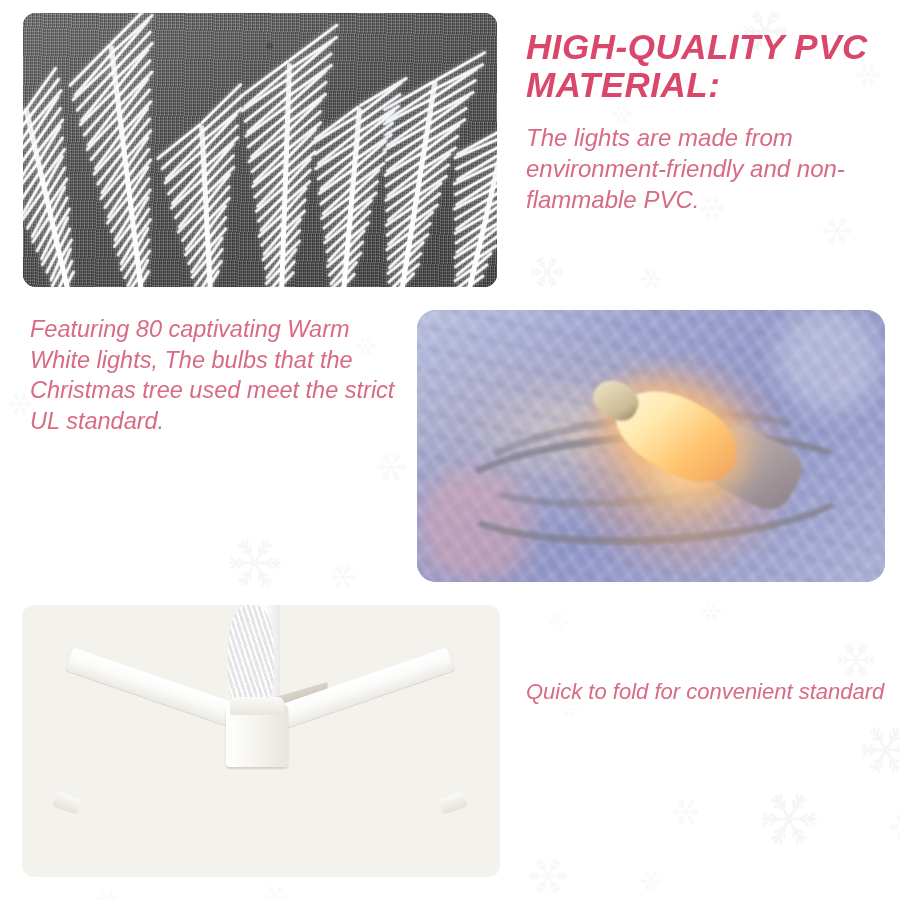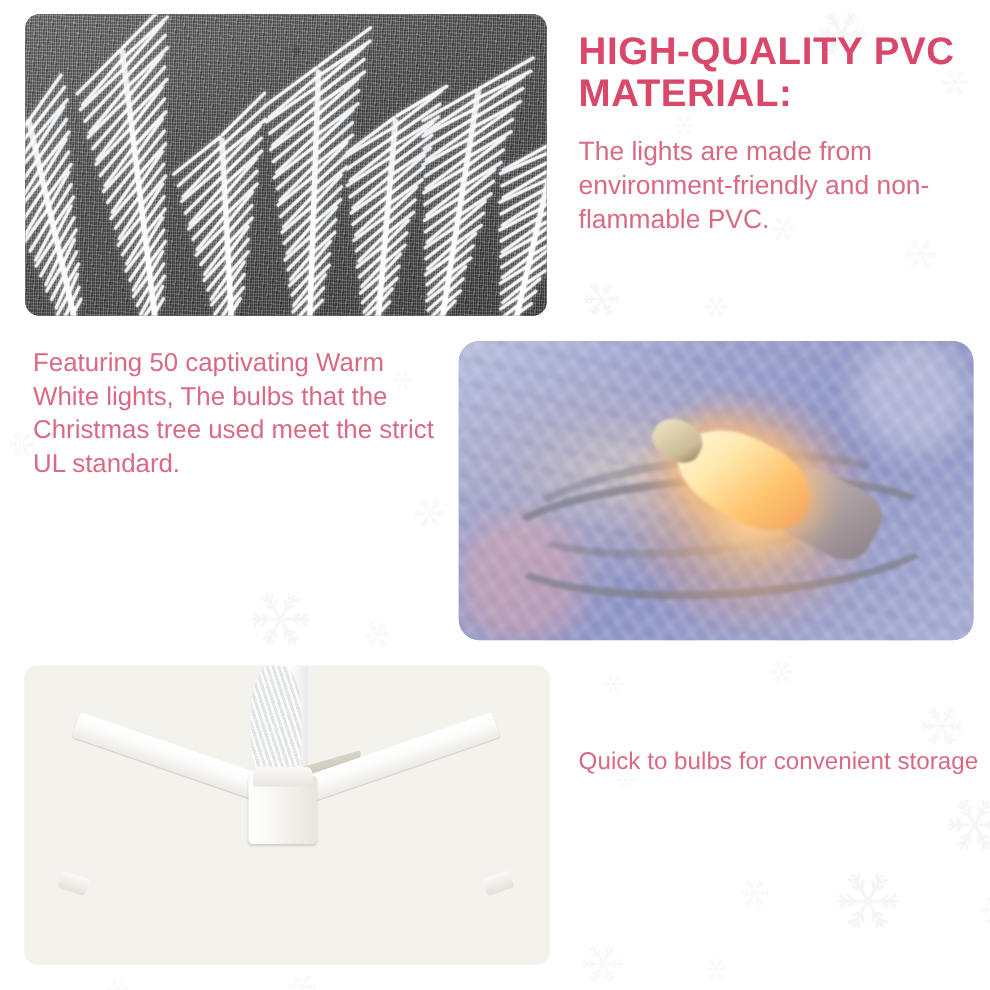--- a/index.html
+++ b/index.html
@@ -298,21 +298,21 @@
   #block-prelit .heading   { font-size: 33px; }
   #block-prelit .body-copy { font-size: 23.5px; margin-top: 10px; }
 
   #block-stable   { left: 526px; top: 670px; width: 365px; }
   #block-stable .heading   { font-size: 29px; }
   #block-stable .body-copy { font-size: 22px; margin-top: 8px; }
 </style>
 </head>
 <body>
 
-<div id="stage" style="background: rgb(255, 255, 255);">
+<div id="stage" style="background: rgb(255, 255, 255); font-style: italic;">
 
   <div id="snow-layer">
       <div class="snowflake" style="left: 530px; top: 255px; opacity: 0.5;">
         <svg width="34" height="34" viewBox="0 0 34 34">
     <g stroke="#eceef0" stroke-width="1.87" stroke-linecap="round" fill="none">
             <line x1="17" y1="17" x2="32.64" y2="17"></line>
             <line x1="24.038" y1="17" x2="27.360981322802758" y2="14.085519749886089"></line>
             <line x1="24.038" y1="17" x2="27.360981322802758" y2="19.91448025011391"></line>
             <line x1="28.2608" y1="17" x2="31.583781322802757" y2="14.085519749886089"></line>
             <line x1="28.2608" y1="17" x2="31.583781322802757" y2="19.91448025011391"></line>
@@ -1515,21 +1515,21 @@
         </div>
       </div>
   </div>
 
   <div class="text-block" id="block-pvc">
     <h2 class="heading" style="color: rgb(217, 71, 106);">HIGH-QUALITY PVC MATERIAL:</h2>
     <p class="body-copy" style="color: rgb(217, 106, 132);">The lights are made from environment-friendly and non-flammable PVC.</p>
   </div>
 
   <div class="text-block" id="block-prelit">
-    <p class="body-copy" style="color: rgb(217, 106, 132);">Featuring 50 captivating Warm White lights, The bulbs that the Christmas tree used meet the strict UL standard.</p>
+    <p class="body-copy" style="color: rgb(217, 106, 132);">Featuring 80 captivating Warm White lights, The bulbs that the Christmas tree used meet the strict UL standard.</p>
   </div>
 
   <div class="photo-panel" id="panel-bulb">
     <div class="tinsel-bg"></div>
     <div class="wire" id="wire-second"></div>
     <div class="wire" id="wire-main"></div>
     <div class="bulb-glow"></div>
     <div class="bulb-socket"></div>
     <div class="bulb-body"></div>
     <div class="bulb-tip"></div>
@@ -1541,16 +1541,16 @@
     <div id="leg-back" class="stand-leg"></div>
     <div id="leg-left" class="stand-leg"></div>
     <div id="leg-right" class="stand-leg"></div>
     <div class="stand-hub"></div>
     <div class="stand-collar"></div>
     <div class="foot" id="foot-left"></div>
     <div class="foot" id="foot-right"></div>
   </div>
 
   <div class="text-block" id="block-stable">
-    <p class="body-copy" style="color: rgb(217, 106, 132);">Quick to bulbs for convenient storage</p>
+    <p class="body-copy" style="color: rgb(217, 106, 132);">Quick to fold for convenient standard</p>
   </div>
 
 </div>
 
 </body></html>

